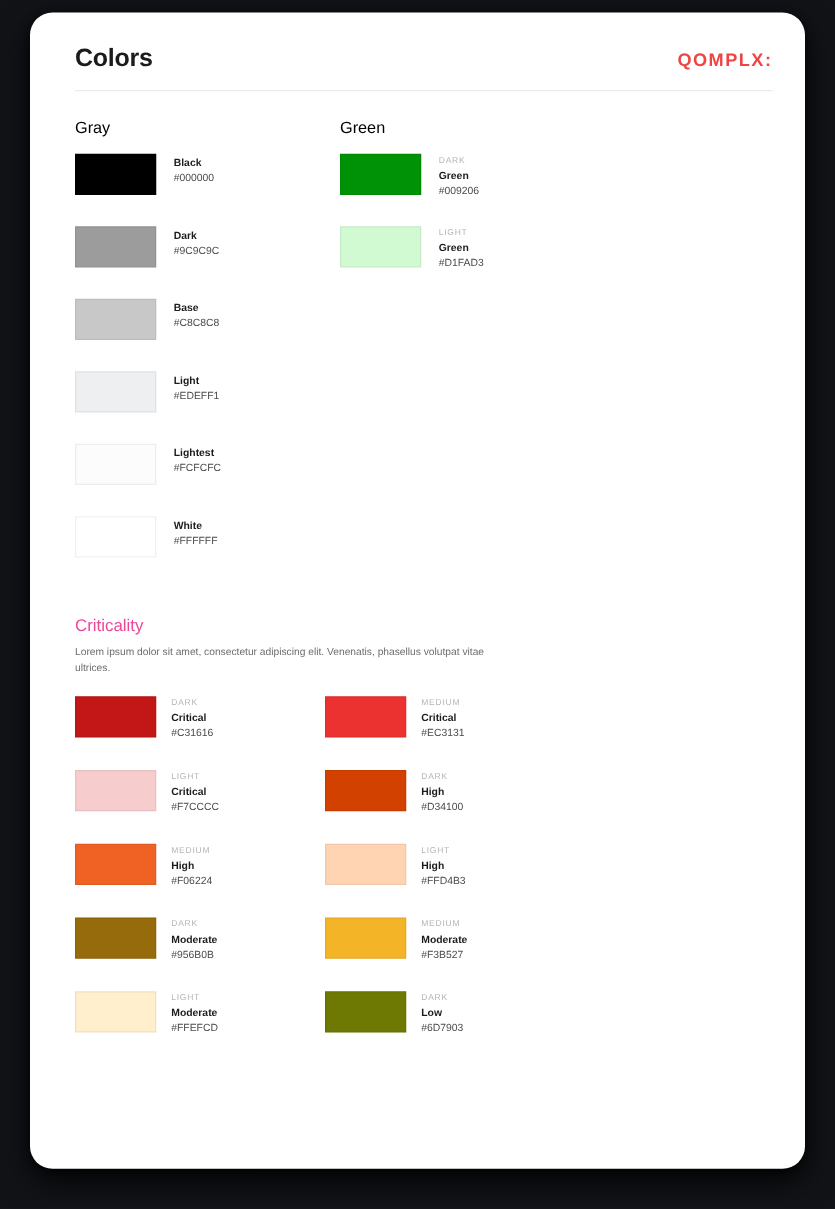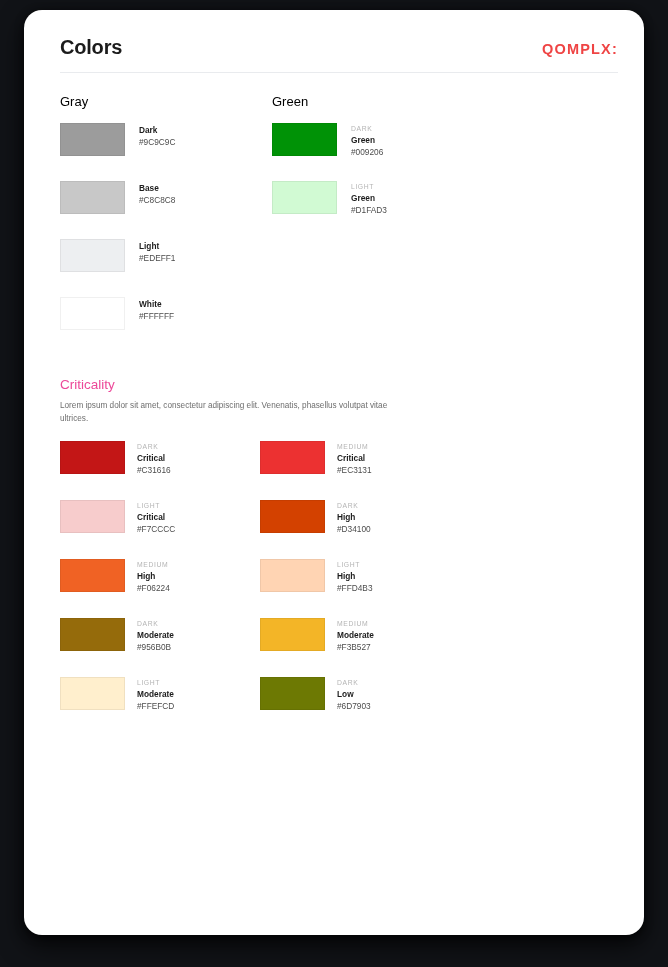--- a/index.html
+++ b/index.html
@@ -142,38 +142,52 @@
       <div class="header">
         <div class="page-title">Colors</div>
         <div class="brand">QOMPLX:</div>
       </div>
       <div class="divider"></div>
 
       <div class="palette-row" id="palette-row">
           <div class="palette-col">
             <div class="col-title">Gray</div>
             <div class="swatch-item">
+              <div class="swatch" style="background: rgb(0, 0, 0);"></div>
+              <div class="swatch-meta">
+                <div class="sw-name">Black</div>
+                <div class="sw-hex">#000000</div>
+              </div>
+            </div>
+            <div class="swatch-item">
               <div class="swatch" style="background: rgb(156, 156, 156);"></div>
               <div class="swatch-meta">
                 <div class="sw-name">Dark</div>
                 <div class="sw-hex">#9C9C9C</div>
               </div>
             </div>
             <div class="swatch-item">
               <div class="swatch" style="background: rgb(200, 200, 200);"></div>
               <div class="swatch-meta">
                 <div class="sw-name">Base</div>
                 <div class="sw-hex">#C8C8C8</div>
               </div>
             </div>
             <div class="swatch-item">
               <div class="swatch" style="background: rgb(237, 239, 241);"></div>
               <div class="swatch-meta">
                 <div class="sw-name">Light</div>
                 <div class="sw-hex">#EDEFF1</div>
+              </div>
+            </div>
+            <div class="swatch-item">
+              <div class="swatch" style="background: rgb(252, 252, 252);"></div>
+              <div class="swatch-meta">
+                <div class="sw-name">Lightest</div>
+                <div class="sw-hex">#FCFCFC</div>
               </div>
             </div>
             <div class="swatch-item">
               <div class="swatch" style="background: rgb(255, 255, 255);"></div>
               <div class="swatch-meta">
                 <div class="sw-name">White</div>
                 <div class="sw-hex">#FFFFFF</div>
               </div>
             </div>
           </div>

